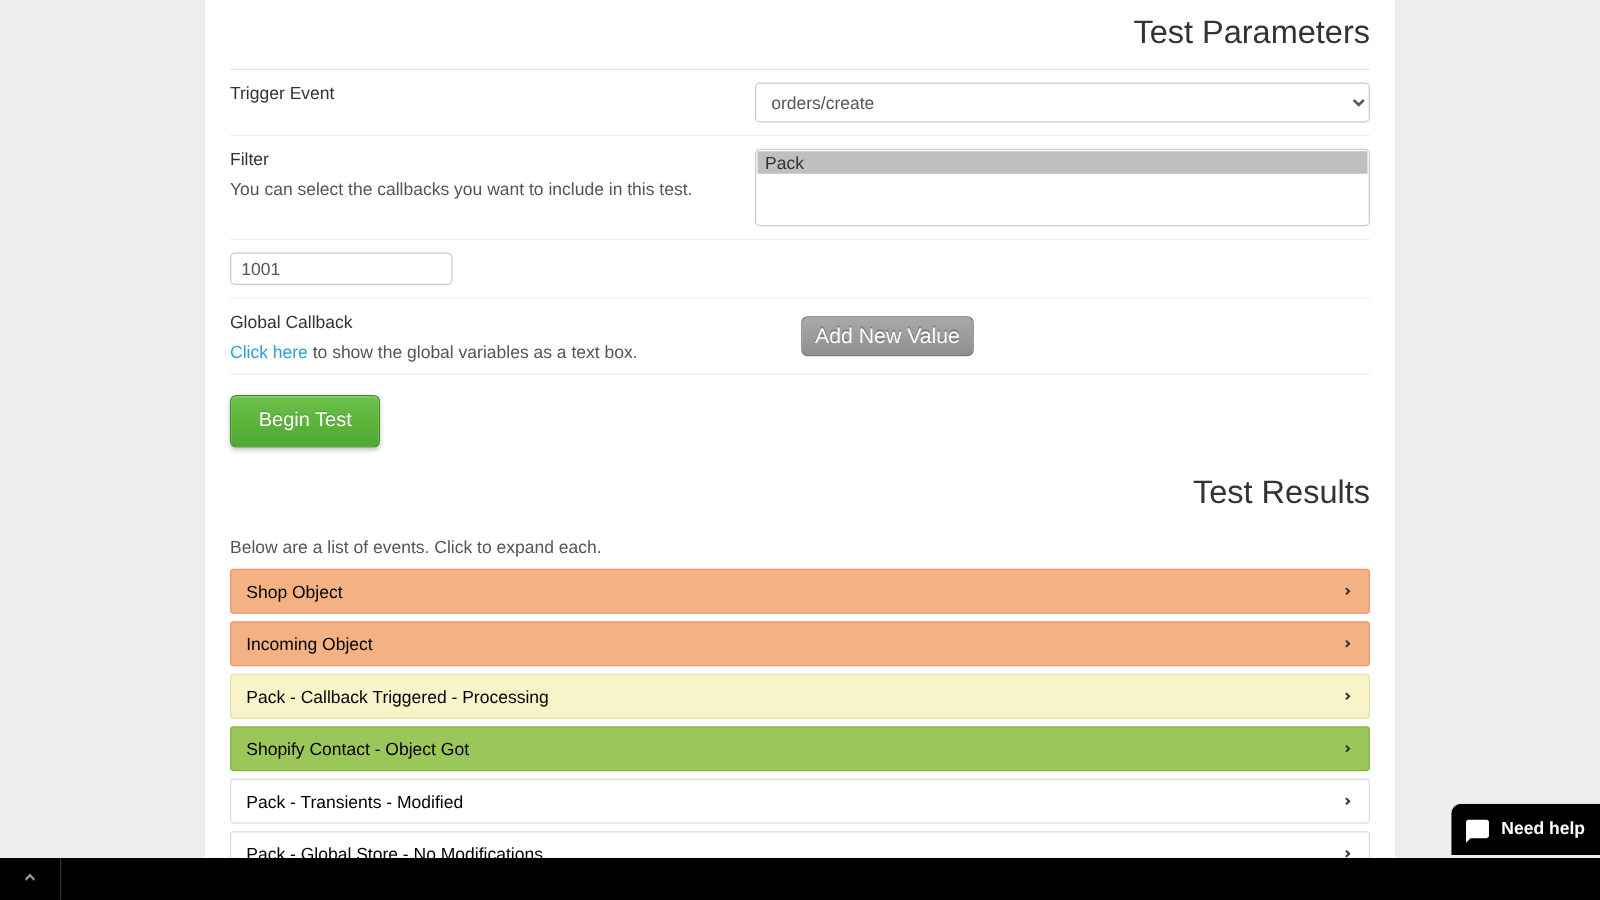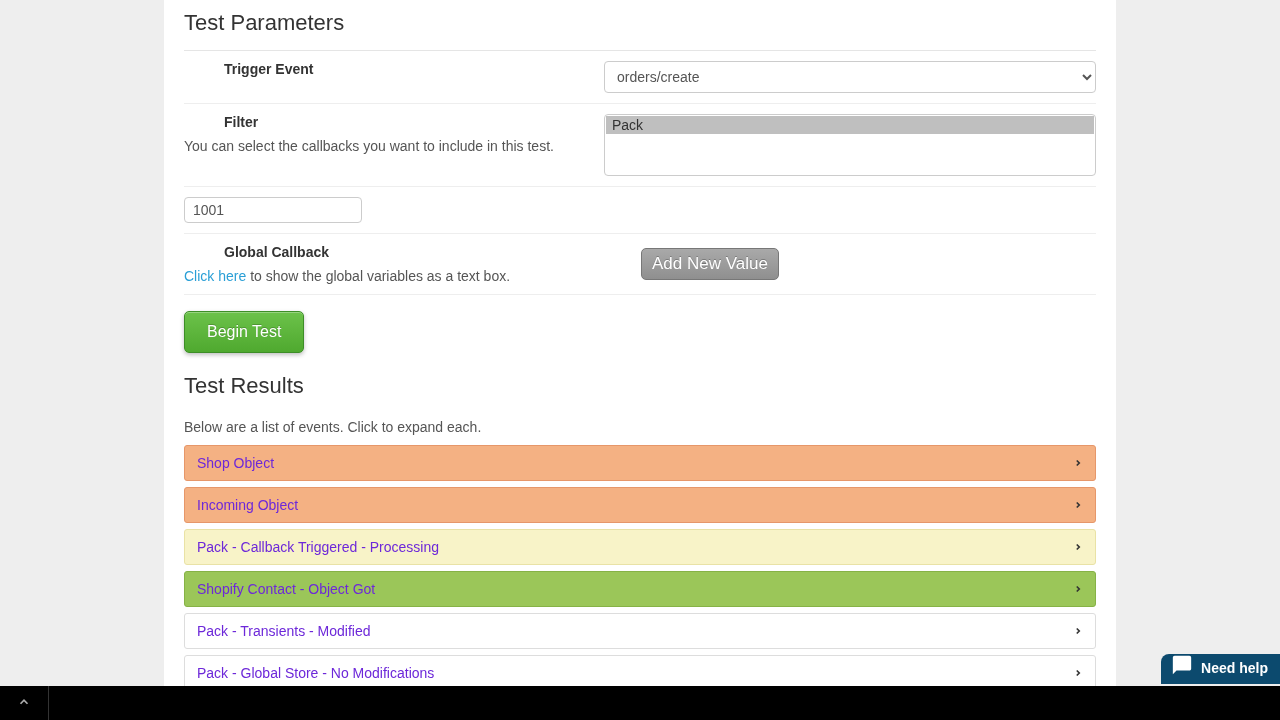--- a/index.html
+++ b/index.html
@@ -1,46 +1,46 @@
 <!DOCTYPE html>
 <html><head>
 <meta charset="utf-8">
 <style>
 * { box-sizing: border-box; margin: 0; padding: 0; }
 body { font-family: Arial, Helvetica, sans-serif; font-size: 14px; color: #333; background: #eeeeee; }
 .page { width: 100%; min-height: 720px; position: relative; }
 .container { width: 952px; margin: 0 auto; background: #fff; padding: 0 20px 20px; min-height: 686px; }
-h1.section-title { font-size: 22px; font-weight: 400; text-align: left; padding: 10px 0 14px; color: #333; }
+h1.section-title { font-size: 26px; font-weight: 400; text-align: right; padding: 10px 0 14px; color: #333; }
 .hr { border: 0; border-top: 1px solid #e5e5e5; }
 .form-row { display: flex; padding: 10px 0; border-top: 1px solid #eee; }
 .form-row:first-of-type { border-top: none; }
 .label-col { width: 420px; padding-right: 14px; }
 .input-col { flex: 1; }
-.label-strong { font-weight: 700; color: #333; margin-left: 40px; }
+.label-strong { font-weight: 400; color: #333; }
 .help-text { color: #555; margin-top: 8px; }
 .link { color: #2a9fd6; cursor: pointer; }
 select.trigger { width: 100%; height: 32px; padding: 4px 8px; border: 1px solid #ccc; border-radius: 4px; background: #fff; color: #555; font-size: 14px; }
 .filter-box { width: 100%; height: 62px; border: 1px solid #ccc; border-radius: 4px; background: #fff; position: relative; overflow-y: scroll; }
 .filter-item { background: #bfbfbf; color: #333; padding: 1px 6px; margin: 1px; display: inline-block; width: calc(100% - 2px); }
 input.order { width: 178px; height: 26px; padding: 3px 8px; border: 1px solid #ccc; border-radius: 4px; font-size: 14px; color: #555; }
 .btn-addnew { background: linear-gradient(#a9a9a9,#8f8f8f); color: #fff; border: 1px solid #777; border-radius: 5px; padding: 5px 10px; font-size: 17px; cursor: pointer; text-shadow: 0 -1px 0 rgba(0,0,0,.25); margin-left: 37px; }
 .btn-begin { background: linear-gradient(#6cc24a,#4fa92f); color: #fff; border: 1px solid #3d8e27; border-radius: 5px; padding: 11px 22px; font-size: 16px; cursor: pointer; text-shadow: 0 -1px 0 rgba(0,0,0,.2); box-shadow: 0 2px 4px rgba(0,0,0,.25), inset 0 1px 0 rgba(255,255,255,.3); margin-top: 16px; margin-bottom: 10px; }
 .results-desc { color: #555; margin: 6px 0 10px; }
 .panel { border: 1px solid; border-radius: 3px; margin-bottom: 6px; display: flex; align-items: center; justify-content: space-between; padding: 9px 12px; cursor: pointer; }
 .panel.orange { background: #f4b183; border-color: #e6976a; }
 .panel.yellow { background: #f8f3c8; border-color: #e9e2a6; }
 .panel.green { background: #9bc659; border-color: #86b246; }
 .panel.white { background: #fff; border-color: #ddd; }
 .panel.cyan { background: #c9f0f5; border-color: #a8e4ec; }
-.panel span.text { color: #6d28d9; }
+.panel span.text { color: #000000; }
 .panel .chev { font-weight: bold; color: #333; }
 .bottom-bar { position: fixed; bottom: 0; left: 0; right: 0; height: 34px; background: #000; display: flex; align-items: center; }
 .bottom-bar .up { width: 48px; text-align: center; color: #888; cursor: pointer; }
 .bottom-bar .divider { width: 1px; height: 34px; background: #333; }
-.help-widget { position: fixed; right: 0; bottom: 36px; background: #0c4a6e; color: #fff; border-radius: 8px 0 0 0; padding: 0 12px 8px 10px; display: flex; align-items: flex-end; gap: 8px; cursor: pointer; font-weight: 600; font-size: 14px; }
+.help-widget { position: fixed; right: 0; bottom: 36px; background: #000000; color: #fff; border-radius: 8px 0 0 0; padding: 11px 12px 8px 10px; display: flex; align-items: flex-start; gap: 8px; cursor: pointer; font-weight: 600; font-size: 14px; }
 .help-widget svg { width: 22px; height: 22px; fill: #fff; }
 </style>
 </head>
 <body>
 
 <div class="page">
   <div class="container">
     <h1 class="section-title">Test Parameters</h1>
     <hr class="hr">
 

